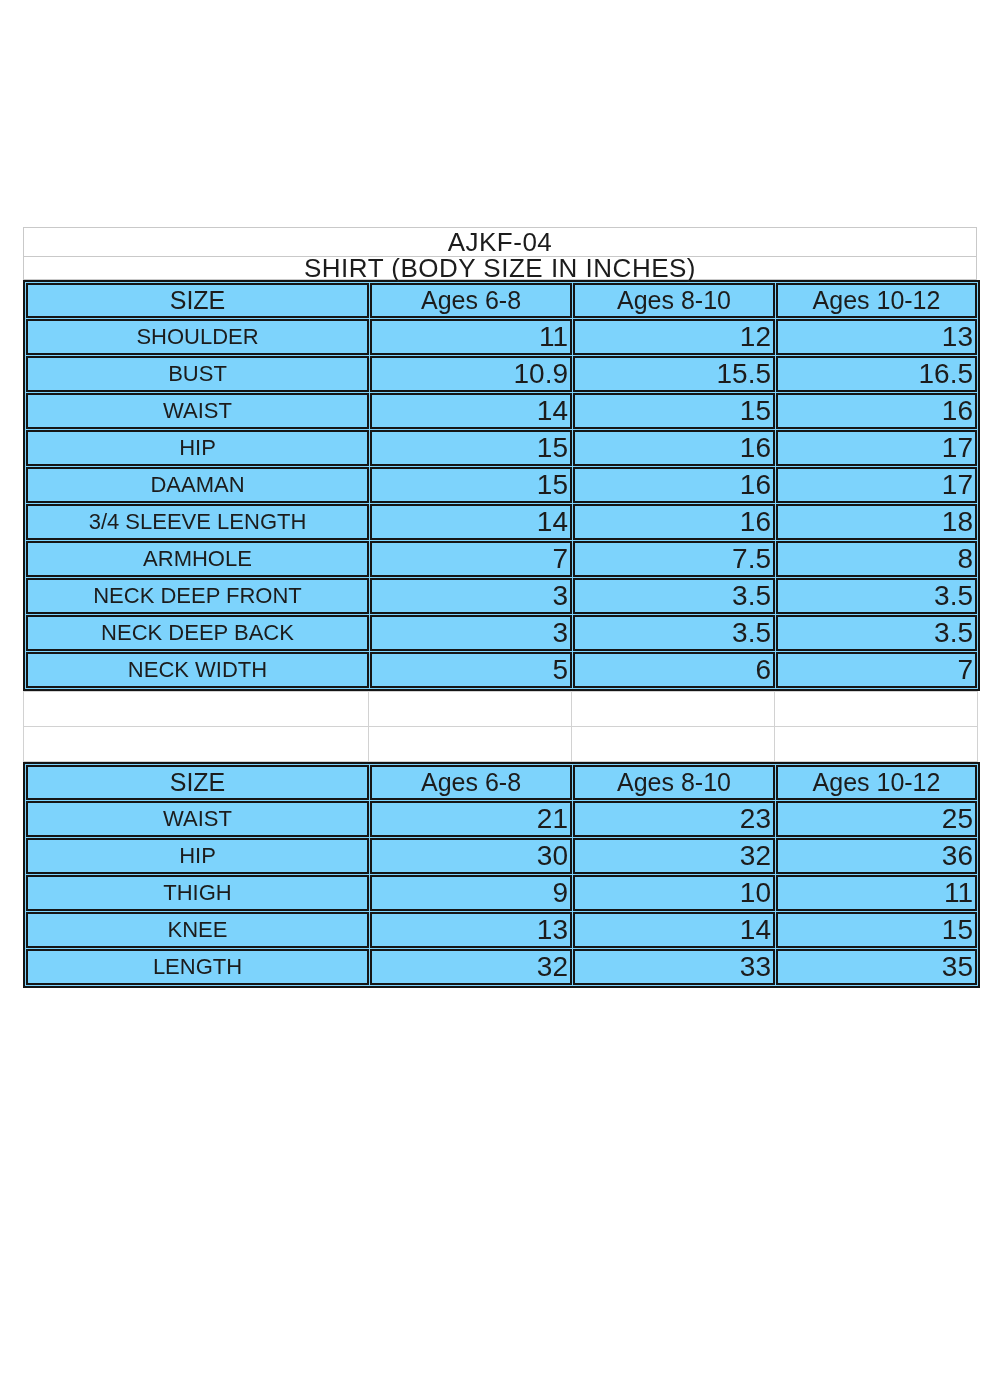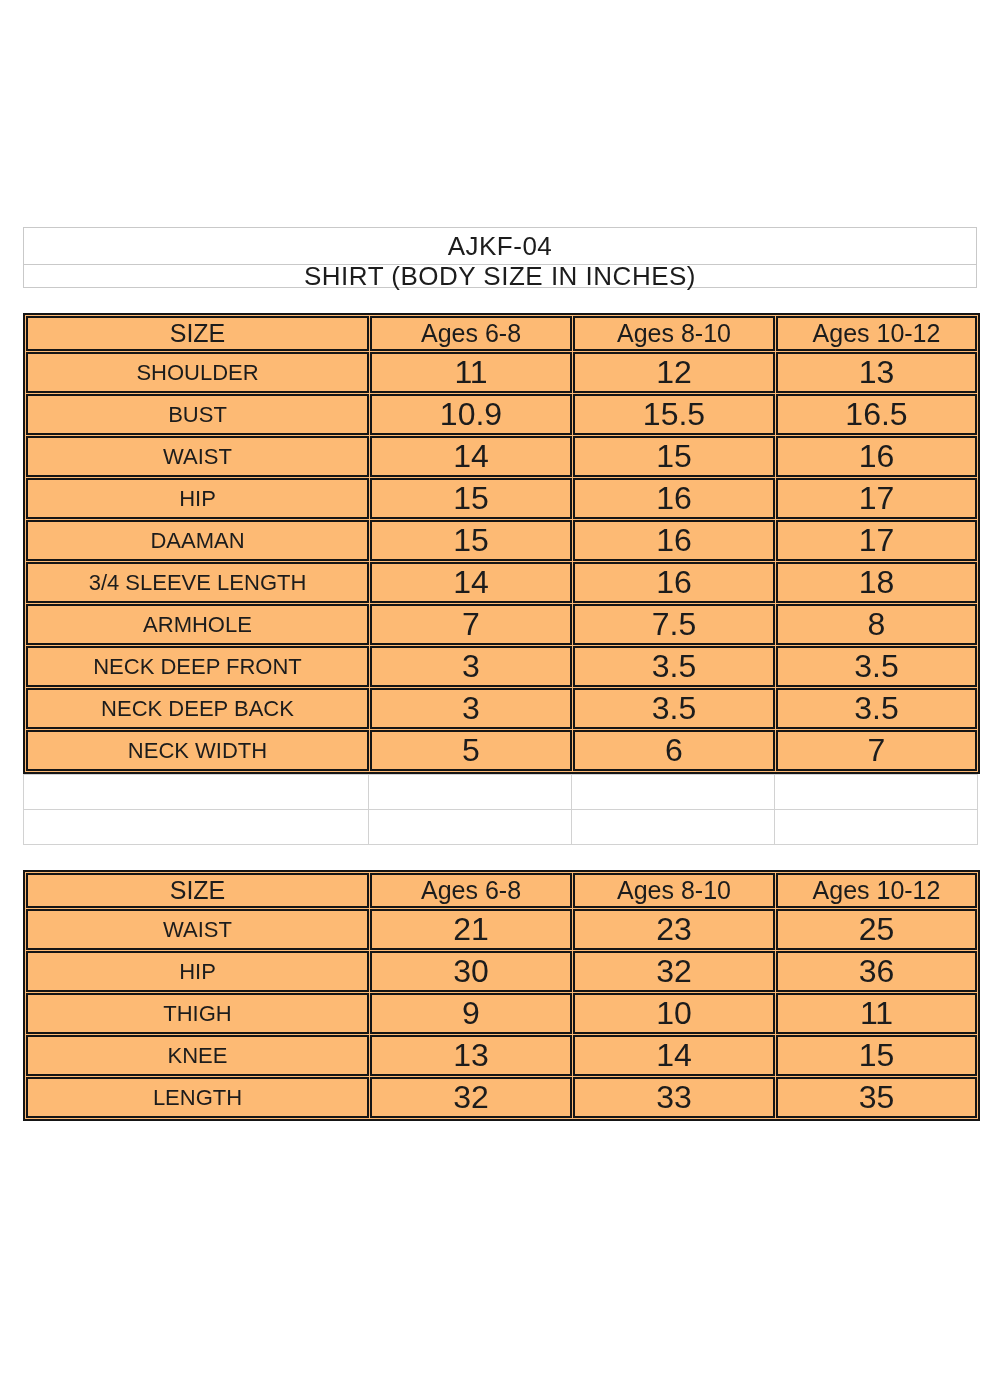--- a/index.html
+++ b/index.html
@@ -8,56 +8,55 @@
     background:#ffffff;
     font-family:"Liberation Sans", sans-serif;
     color:#1c1c1c;
     position:relative;
   }
   .sheet { position:absolute; left:23px; top:227px; width:954px; }
 
   
   .band {
     border:1px solid #c9c9c9;
-    height:38px;
+    height:30px;
     display:flex; align-items:center; justify-content:center;
     font-size:26px; letter-spacing:0.5px;
     background:#fff;
     white-space:nowrap;
   }
   .band + .band { margin-top:-1px; }
   .band.short { height:24px; }
 
   
   table.size-table {
     width:100%;
     table-layout:fixed;
     border-collapse:separate;
     border-spacing:1px;
     border:2px solid #151515;
-    background:#fdba74;
-    margin-top:25px;
+    background:#7dd3fc;
   }
   table.size-table col.c0 { width:343px; }
   table.size-table col.c1 { width:202px; }
   table.size-table col.c2 { width:202px; }
   table.size-table col.c3 { width:201px; }
   table.size-table th, table.size-table td {
     border:2px solid #151515;
     height:35px;
     text-align:center;
     vertical-align:middle;
     font-weight:400;
     padding:0 2px;
     white-space:nowrap;
     overflow:hidden;
   }
   table.size-table th { font-size:25px; }
   table.size-table td.lbl { font-size:22px; }
-  table.size-table td.val { font-size:32px; }
+  table.size-table td.val { font-size:28px;text-align:right; }
 
   
   table.empty-grid {
     width:100%;
     table-layout:fixed;
     border-collapse:collapse;
     background:#fff;
   }
   table.empty-grid col.c0 { width:345px; }
   table.empty-grid col.c1 { width:203px; }

